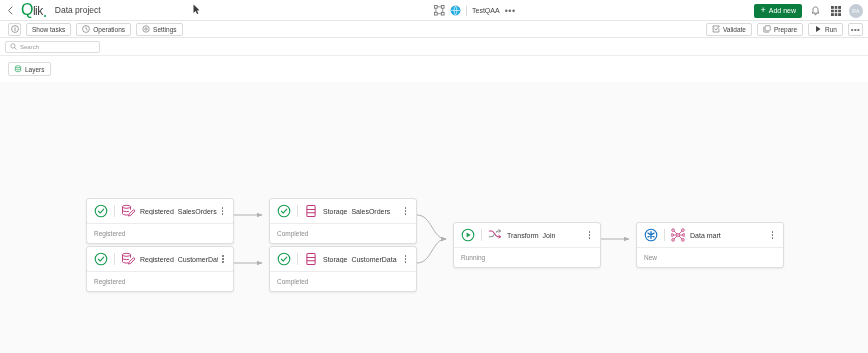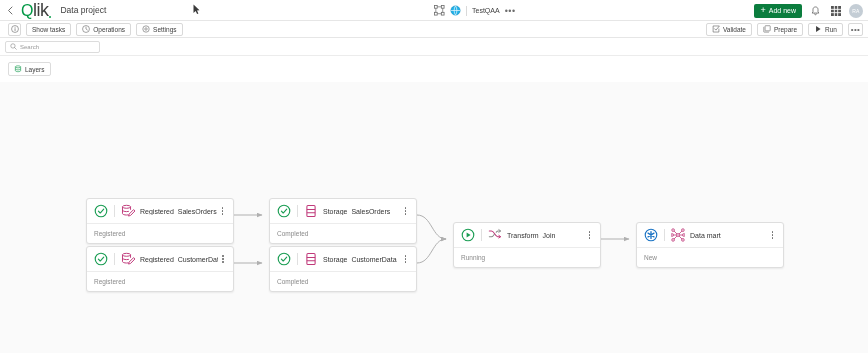--- a/index.html
+++ b/index.html
@@ -27,21 +27,21 @@
   .qlik-logo {
     display: flex; align-items: baseline;
     margin-left: 1px;
     font-family: "Liberation Sans", sans-serif;
   }
   .qlik-logo .q {
     font-size: 16px; font-weight: 400; color: #009845;
     line-height: 1; letter-spacing: -0.5px;
   }
   .qlik-logo .rest {
-    font-size: 18px; font-weight: 400; color: #404040;
+    font-size: 12px; font-weight: 400; color: #404040;
     line-height: 1; letter-spacing: -0.5px;
   }
   .qlik-logo .dot {
     width: 2px; height: 2px; background: #009845;
     border-radius: 50%; margin-left: 1px; align-self: flex-end;
     margin-bottom: 1px;
   }
   .app-title {
     margin-left: 9px; font-size: 8.5px; color: #404040;
   }

